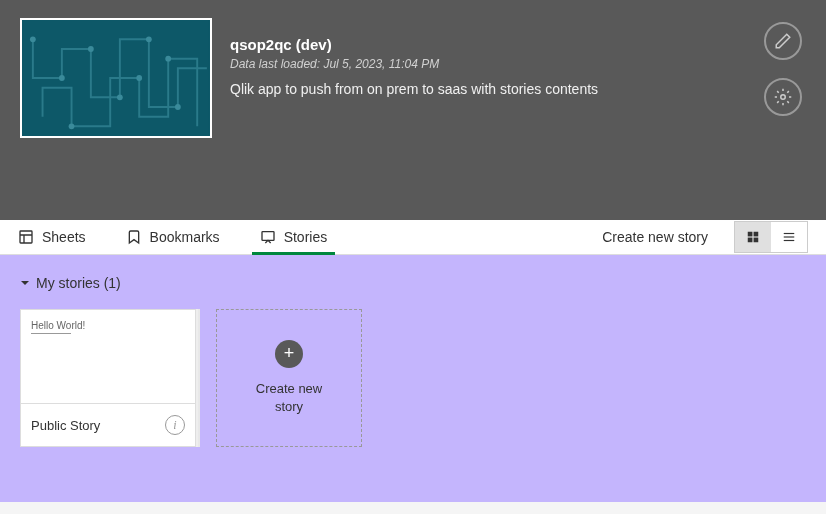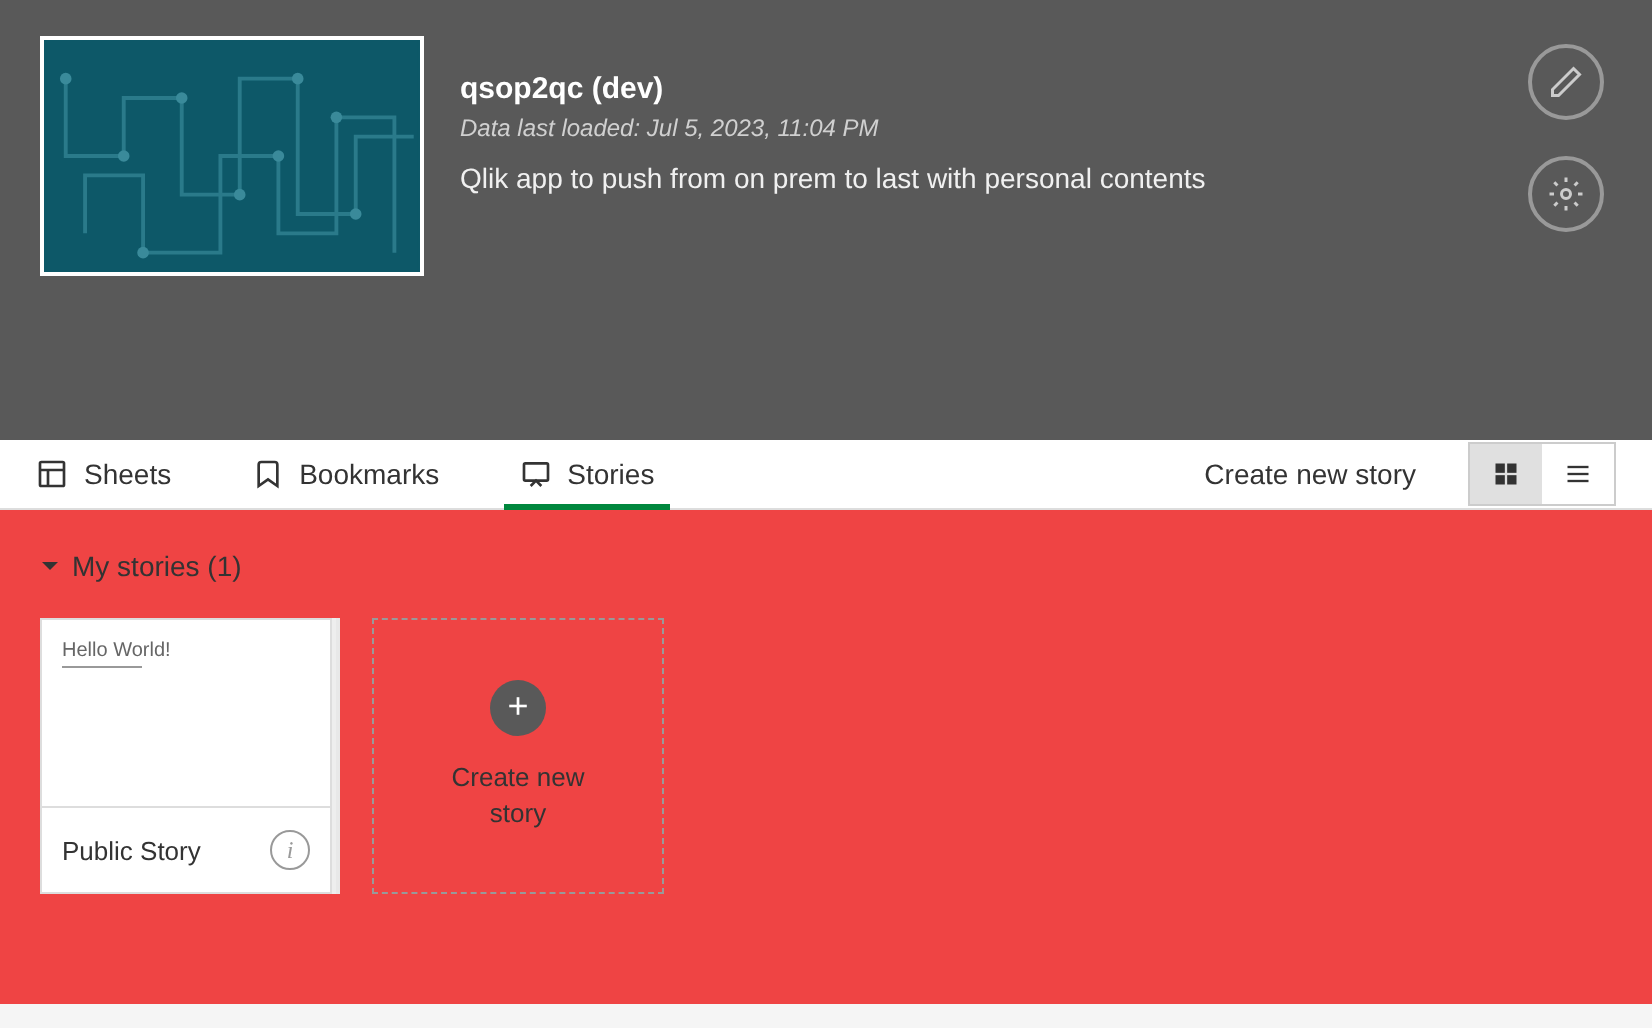--- a/index.html
+++ b/index.html
@@ -19,25 +19,25 @@
     .tabbar { background: #fff; height: 35px; border-bottom: 1px solid #ddd; display: flex; align-items: center; padding: 0 18px; }
     .tab { display: flex; align-items: center; gap: 8px; margin-right: 40px; font-size: 14px; color: #333; height: 100%; cursor: pointer; position: relative; }
     .tab.active { color: #333; }
     .tab.active::after { content: ''; position: absolute; bottom: -1px; left: -8px; right: -8px; height: 3px; background: #00873d; }
     .spacer { flex: 1; }
     .create-link { font-size: 14px; color: #333; margin-right: 26px; cursor: pointer; }
     .view-toggles { display: flex; border: 1px solid #ccc; }
     .view-toggle { width: 36px; height: 30px; display: flex; align-items: center; justify-content: center; cursor: pointer; }
     .view-toggle.active { background: #e0e0e0; }
     
-    .content { padding: 20px; background: #ef4444; height: 247px; }
+    .content { padding: 20px; background: #c4b5fd; height: 247px; }
     .section-header { display: flex; align-items: center; gap: 6px; font-size: 14px; color: #333; margin-bottom: 18px; cursor: pointer; }
     .cards { display: flex; gap: 20px; }
     
-    .story-card { width: 146px; height: 138px; background: #fff; border: 1px solid #ddd; box-shadow: 2px 0 0 #eee, 4px 0 0 #e8e8e8; display: flex; flex-direction: column; cursor: pointer; }
+    .story-card { width: 176px; height: 138px; background: #fff; border: 1px solid #ddd; box-shadow: 2px 0 0 #eee, 4px 0 0 #e8e8e8; display: flex; flex-direction: column; cursor: pointer; }
     .story-preview { flex: 1; padding: 10px; font-size: 10px; color: #666; border-bottom: 1px solid #ddd; }
     .preview-line { border-bottom: 1px solid #999; width: 40px; margin-top: 2px; }
     .story-footer { height: 42px; display: flex; align-items: center; justify-content: space-between; padding: 0 10px; font-size: 13px; color: #333; }
     .info-icon { width: 20px; height: 20px; border: 1.5px solid #999; border-radius: 50%; display: flex; align-items: center; justify-content: center; font-size: 12px; color: #999; font-style: italic; font-family: serif; cursor: pointer; }
     
     .create-card { width: 146px; height: 138px; border: 1.5px dashed #999; display: flex; flex-direction: column; align-items: center; justify-content: center; gap: 12px; cursor: pointer; }
     .plus-circle { width: 28px; height: 28px; background: #595959; border-radius: 50%; display: flex; align-items: center; justify-content: center; color: #fff; font-size: 18px; }
     .create-label { font-size: 13px; color: #333; text-align: center; line-height: 1.4; }
   </style>
 </head>
@@ -60,21 +60,21 @@
           <circle cx="160" cy="90" r="3"></circle>
         <circle cx="50" cy="110" r="3"></circle>
           <circle cx="120" cy="60" r="3"></circle>
           <circle cx="150" cy="40" r="3"></circle>
       </g>
     </svg>
   </div>
   <div class="app-info">
     <div class="app-title">qsop2qc (dev)</div>
     <div class="app-meta">Data last loaded: Jul 5, 2023, 11:04 PM</div>
-    <div class="app-desc">Qlik app to push from on prem to last with personal contents</div>
+    <div class="app-desc">Qlik app to push from on prem to saas with stories contents</div>
   </div>
   <button class="icon-btn">
     <svg width="18" height="18" viewBox="0 0 24 24" fill="none" stroke="#ccc" stroke-width="2">
         <path d="M17 3l4 4L7 21H3v-4L17 3z"></path>
       </svg>
   </button>
   <button class="icon-btn">
     <svg width="18" height="18" viewBox="0 0 24 24" fill="none" stroke="#ccc" stroke-width="2">
         <circle cx="12" cy="12" r="3"></circle>
         <path d="M12 1v3m0 16v3M4.2 4.2l2.1 2.1m11.4 11.4l2.1 2.1M1 12h3m16 0h3M4.2 19.8l2.1-2.1m11.4-11.4l2.1-2.1"></path>

